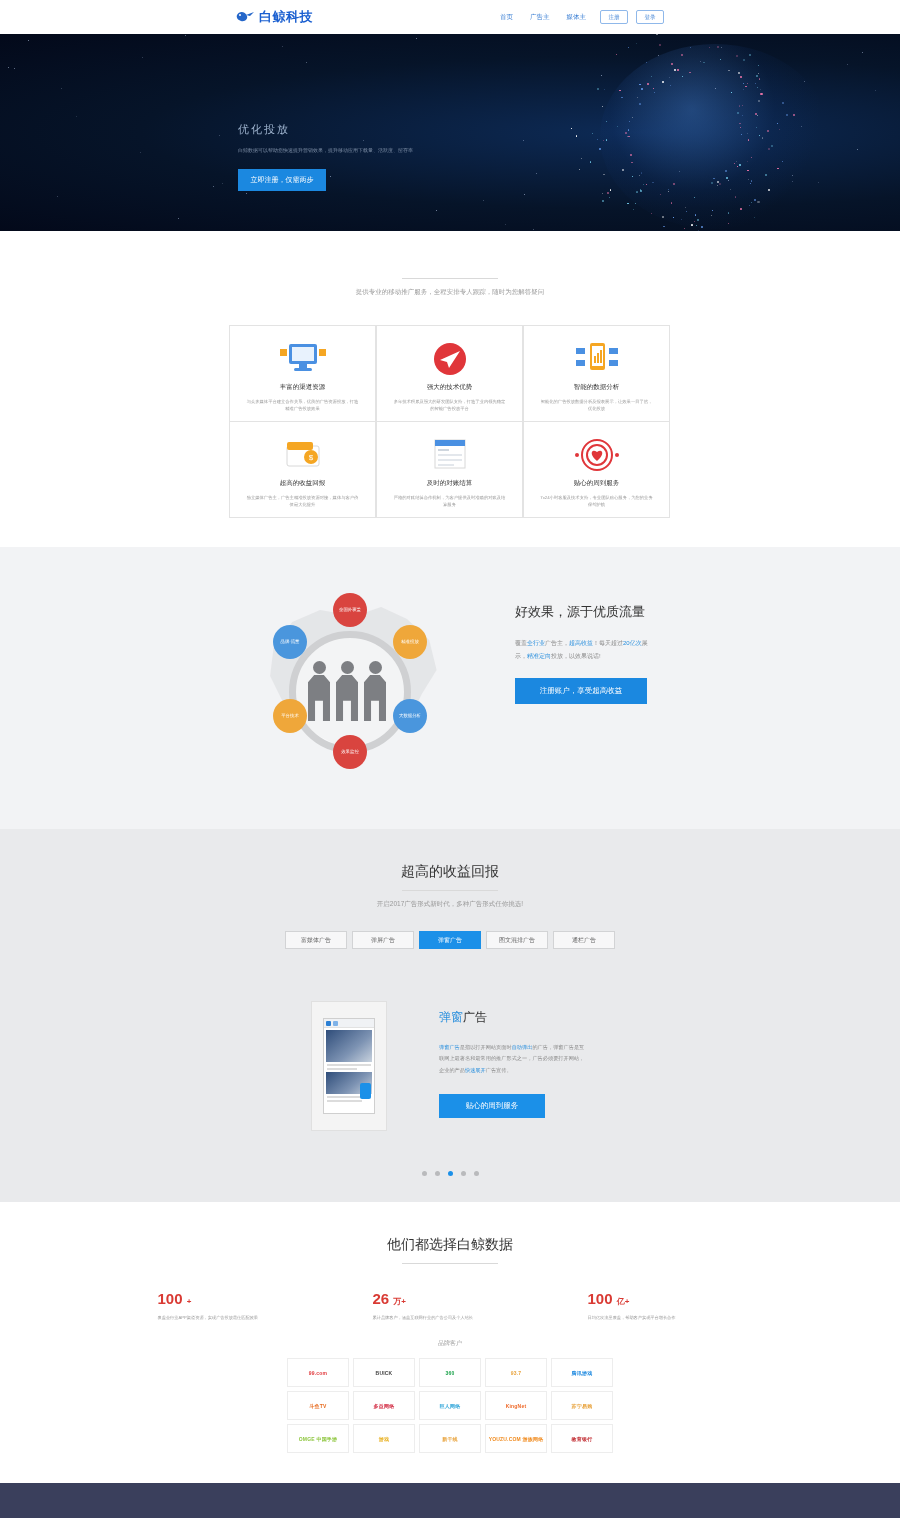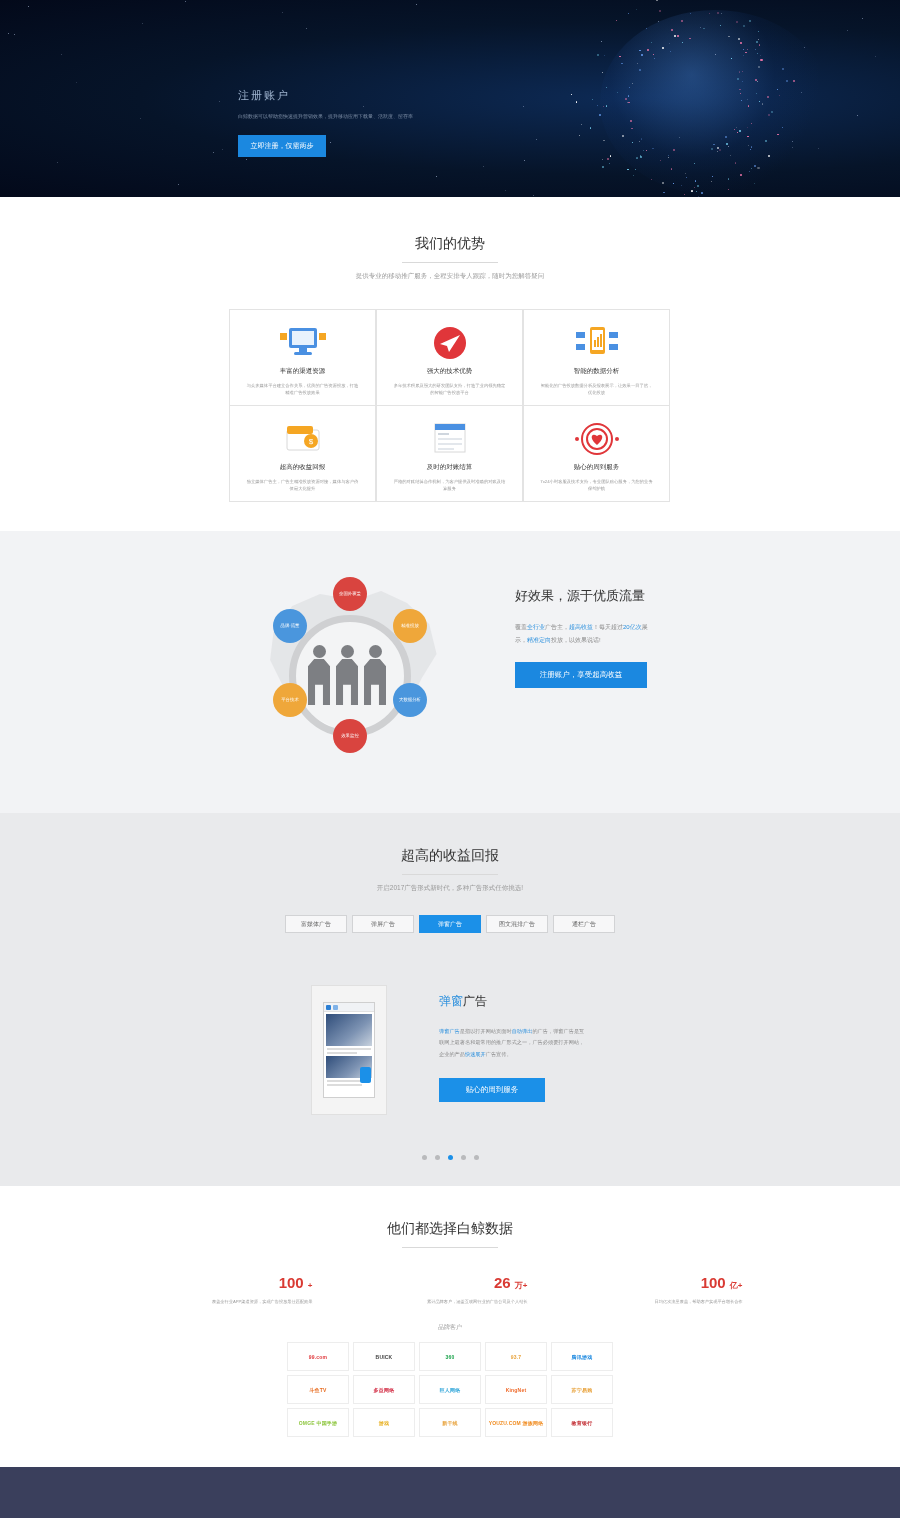--- a/index.html
+++ b/index.html
@@ -132,21 +132,21 @@
     width: 106px; height: 24px; background: #1b90e8; color: #fff; font-size: 7.5px;
     display: flex; align-items: center; justify-content: center; cursor: pointer;
   }
   .dots { display: flex; justify-content: center; gap: 8px; margin-top: 40px; }
   .cdot { width: 5px; height: 5px; border-radius: 50%; background: #b9babc; cursor: pointer; }
   .cdot.active { background: #1b90e8; }
 
   
   .clients { background: #fff; padding: 34px 0 30px; }
   .stats { display: flex; justify-content: center; gap: 60px; margin-top: 26px; }
-  .stat { width: 155px; text-align: right; }
+  .stat { width: 155px; text-align: left; }
   .stat-num { font-size: 15px; color: #d93a33; font-weight: bold; }
   .stat-num span { font-size: 8px; }
   .stat-desc { font-size: 4.2px; color: #999; line-height: 1.7; margin-top: 7px; }
   .clients-label { text-align: center; font-size: 6px; color: #999; margin-top: 18px; }
   .logo-grid {
     width: 312px; margin: 10px auto 0;
     display: grid; grid-template-columns: repeat(5, 62px); gap: 4px; justify-content: center;
   }
   .logo-cell {
     height: 29px; border: 1px solid #ededed; background: #fff;
@@ -155,20 +155,41 @@
   }
 
   
   .footer { background: #3a3f5c; padding: 28px 0 0; height: 133px; position: relative; }
 </style>
 </head>
 <body>
 
 <div class="page">
 
+  <div class="header">
+    <div class="logo">
+      <span class="logo-mark">
+        <svg width="20" height="16" viewBox="0 0 20 16">
+          <path d="M1 6 C3 2, 9 2, 11 7 C12 10, 9 13, 5 12 C2 11, 0 9, 1 6 Z" fill="#2466c9"></path>
+          <path d="M10 6 L18 3 L14 7 Z" fill="#2466c9"></path>
+          <circle cx="4" cy="6" r="1" fill="#fff"></circle>
+        </svg>
+      </span>
+      <span class="logo-text">白鲸科技</span>
+    </div>
+    <div class="nav">
+      <a href="#">首页</a>
+      <a href="#">广告主</a>
+      <a href="#">媒体主</a>
+    </div>
+    <div class="nav-btns">
+      <div class="nav-btn">注册</div>
+      <div class="nav-btn">登录</div>
+    </div>
+  </div>
 
   <div class="hero">
     <div class="hero-globe"></div>
     <div id="hero-dots">
         <span class="dot" style="left: 596.513px; top: 104.909px; width: 0.88476px; height: 0.88476px; background: rgb(111, 168, 255); opacity: 0.610247;"></span>
         <span class="dot" style="left: 625.335px; top: 97.7974px; width: 2.10619px; height: 2.10619px; background: rgb(255, 122, 176); opacity: 0.587577;"></span>
         <span class="dot" style="left: 663.127px; top: 191.539px; width: 1.75191px; height: 1.75191px; background: rgb(111, 168, 255); opacity: 0.648986;"></span>
         <span class="dot" style="left: 693.924px; top: 187.307px; width: 0.952764px; height: 0.952764px; background: rgb(255, 122, 176); opacity: 0.641079;"></span>
         <span class="dot" style="left: 710.943px; top: 147.729px; width: 2.20259px; height: 2.20259px; background: rgb(125, 224, 255); opacity: 0.384535;"></span>
         <span class="dot" style="left: 579.486px; top: 135.483px; width: 1.00263px; height: 1.00263px; background: rgb(255, 255, 255); opacity: 0.685219;"></span>
@@ -372,28 +393,27 @@
         <span class="dot" style="left: 8.41435px; top: 33.2877px; width: 1px; height: 1px; background: rgb(207, 224, 255); opacity: 0.61417;"></span>
         <span class="dot" style="left: 535.926px; top: 139.482px; width: 1px; height: 1px; background: rgb(207, 224, 255); opacity: 0.494423;"></span>
         <span class="dot" style="left: 61.3542px; top: 53.692px; width: 1px; height: 1px; background: rgb(207, 224, 255); opacity: 0.290186;"></span>
         <span class="dot" style="left: 759.699px; top: 55.0017px; width: 1px; height: 1px; background: rgb(207, 224, 255); opacity: 0.209791;"></span>
         <span class="dot" style="left: 305.961px; top: 28.4944px; width: 1px; height: 1px; background: rgb(207, 224, 255); opacity: 0.461572;"></span>
         <span class="dot" style="left: 875.139px; top: 56.2533px; width: 1px; height: 1px; background: rgb(207, 224, 255); opacity: 0.253862;"></span>
         <span class="dot" style="left: 142.234px; top: 23.3617px; width: 1px; height: 1px; background: rgb(207, 224, 255); opacity: 0.294995;"></span>
         <span class="dot" style="left: 282.245px; top: 11.9029px; width: 1px; height: 1px; background: rgb(207, 224, 255); opacity: 0.293304;"></span>
       </div>
     <div class="hero-inner">
-      <div class="hero-title">注册账户</div>
+      <div class="hero-title">优化投放</div>
       <div class="hero-desc">白鲸数据可以帮助您快速提升营销效果，提升移动应用下载量、活跃度、留存率</div>
       <div class="hero-btn">立即注册，仅需两步</div>
     </div>
   </div>
 
   <div class="advantages">
-    <div class="sec-title">我们的优势</div>
     <div class="sec-rule"></div>
     <div class="sec-sub">提供专业的移动推广服务，全程安排专人跟踪，随时为您解答疑问</div>
     <div class="adv-grid" id="adv-grid">
         <div class="adv-card">
           <div class="adv-icon">
             <svg width="46" height="38" viewBox="0 0 46 38">
               <rect x="9" y="4" width="28" height="20" rx="2" fill="#4a90e2"></rect>
               <rect x="12" y="7" width="22" height="14" fill="#e8f2fd"></rect>
               <rect x="19" y="24" width="8" height="4" fill="#4a90e2"></rect>
               <rect x="14" y="28" width="18" height="3" rx="1.5" fill="#4a90e2"></rect>

